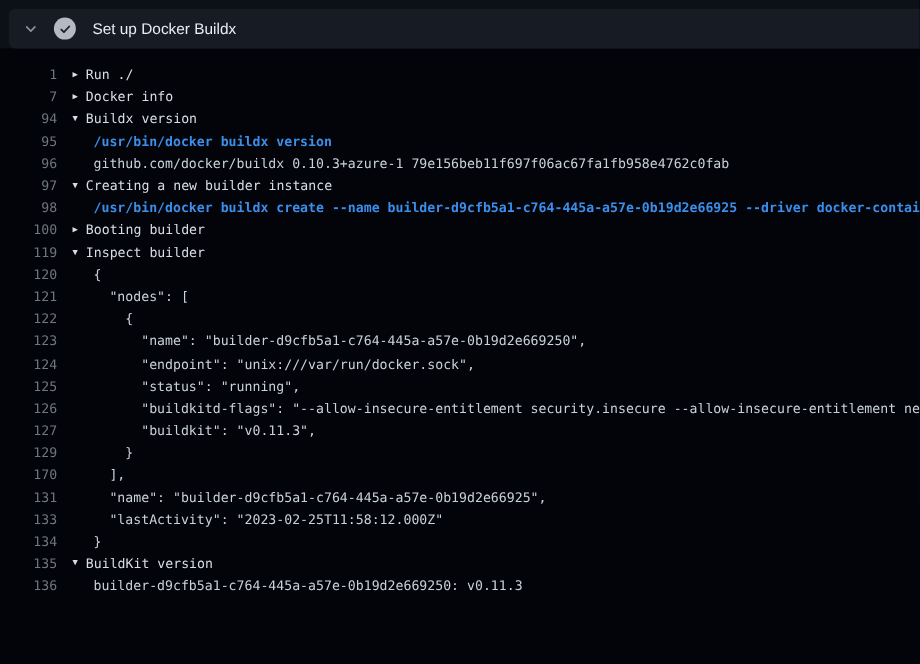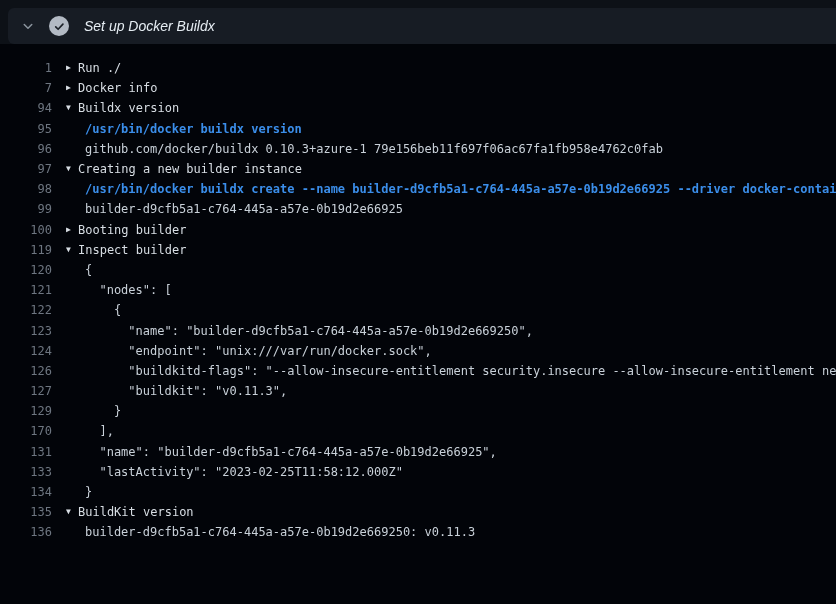--- a/index.html
+++ b/index.html
@@ -8,21 +8,20 @@
     background:var(--page-bg,#0d1117);
     font-family:"Liberation Sans",sans-serif;
     position:relative;
   }
   .step-header{
     position:absolute;left:8px;top:8px;right:0;height:36px;
     background:var(--header-bg,#161b22);
     border-radius:6px 0 0 6px;
     display:flex;align-items:center;
     z-index:2;
-    font-style:italic;
   }
   .chev{
     width:16px;height:16px;margin-left:12px;
     display:flex;align-items:center;justify-content:center;
     color:var(--chevron,#8b949e);cursor:pointer;flex:0 0 auto;
   }
   .check-circle{
     width:20px;height:20px;border-radius:50%;
     background:var(--check-circle,#b3bac4);
     margin-left:13px;flex:0 0 auto;
@@ -88,28 +87,28 @@
 </div>
 
 <div class="log-body">
     <div class="row"><span class="num">1</span><span class="cnt"><span class="arrow">▶</span><span class="grouptxt">Run ./</span></span></div>
     <div class="row"><span class="num">7</span><span class="cnt"><span class="arrow">▶</span><span class="grouptxt">Docker info</span></span></div>
     <div class="row"><span class="num">94</span><span class="cnt"><span class="arrow">▼</span><span class="grouptxt">Buildx version</span></span></div>
     <div class="row"><span class="num">95</span><span class="cnt"><span class="txt command">/usr/bin/docker buildx version</span></span></div>
     <div class="row"><span class="num">96</span><span class="cnt"><span class="txt output">github.com/docker/buildx 0.10.3+azure-1 79e156beb11f697f06ac67fa1fb958e4762c0fab</span></span></div>
     <div class="row"><span class="num">97</span><span class="cnt"><span class="arrow">▼</span><span class="grouptxt">Creating a new builder instance</span></span></div>
     <div class="row"><span class="num">98</span><span class="cnt"><span class="txt command">/usr/bin/docker buildx create --name builder-d9cfb5a1-c764-445a-a57e-0b19d2e66925 --driver docker-container</span></span></div>
-    <div class="row"><span class="num">99</span><span class="cnt"><span class="txt output">builder-d9cfb5a1-c764-445a-a57e-0b19d2e66925</span></span></div>
     <div class="row"><span class="num">100</span><span class="cnt"><span class="arrow">▶</span><span class="grouptxt">Booting builder</span></span></div>
     <div class="row"><span class="num">119</span><span class="cnt"><span class="arrow">▼</span><span class="grouptxt">Inspect builder</span></span></div>
     <div class="row"><span class="num">120</span><span class="cnt"><span class="txt output">{</span></span></div>
     <div class="row"><span class="num">121</span><span class="cnt"><span class="txt output">  "nodes": [</span></span></div>
     <div class="row"><span class="num">122</span><span class="cnt"><span class="txt output">    {</span></span></div>
     <div class="row"><span class="num">123</span><span class="cnt"><span class="txt output">      "name": "builder-d9cfb5a1-c764-445a-a57e-0b19d2e669250",</span></span></div>
     <div class="row"><span class="num">124</span><span class="cnt"><span class="txt output">      "endpoint": "unix:///var/run/docker.sock",</span></span></div>
+    <div class="row"><span class="num">125</span><span class="cnt"><span class="txt output">      "status": "running",</span></span></div>
     <div class="row"><span class="num">126</span><span class="cnt"><span class="txt output">      "buildkitd-flags": "--allow-insecure-entitlement security.insecure --allow-insecure-entitlement network</span></span></div>
     <div class="row"><span class="num">127</span><span class="cnt"><span class="txt output">      "buildkit": "v0.11.3",</span></span></div>
     <div class="row"><span class="num">129</span><span class="cnt"><span class="txt output">    }</span></span></div>
     <div class="row"><span class="num">170</span><span class="cnt"><span class="txt output">  ],</span></span></div>
     <div class="row"><span class="num">131</span><span class="cnt"><span class="txt output">  "name": "builder-d9cfb5a1-c764-445a-a57e-0b19d2e66925",</span></span></div>
     <div class="row"><span class="num">133</span><span class="cnt"><span class="txt output">  "lastActivity": "2023-02-25T11:58:12.000Z"</span></span></div>
     <div class="row"><span class="num">134</span><span class="cnt"><span class="txt output">}</span></span></div>
     <div class="row"><span class="num">135</span><span class="cnt"><span class="arrow">▼</span><span class="grouptxt">BuildKit version</span></span></div>
     <div class="row"><span class="num">136</span><span class="cnt"><span class="txt output">builder-d9cfb5a1-c764-445a-a57e-0b19d2e669250: v0.11.3</span></span></div>
   </div>

